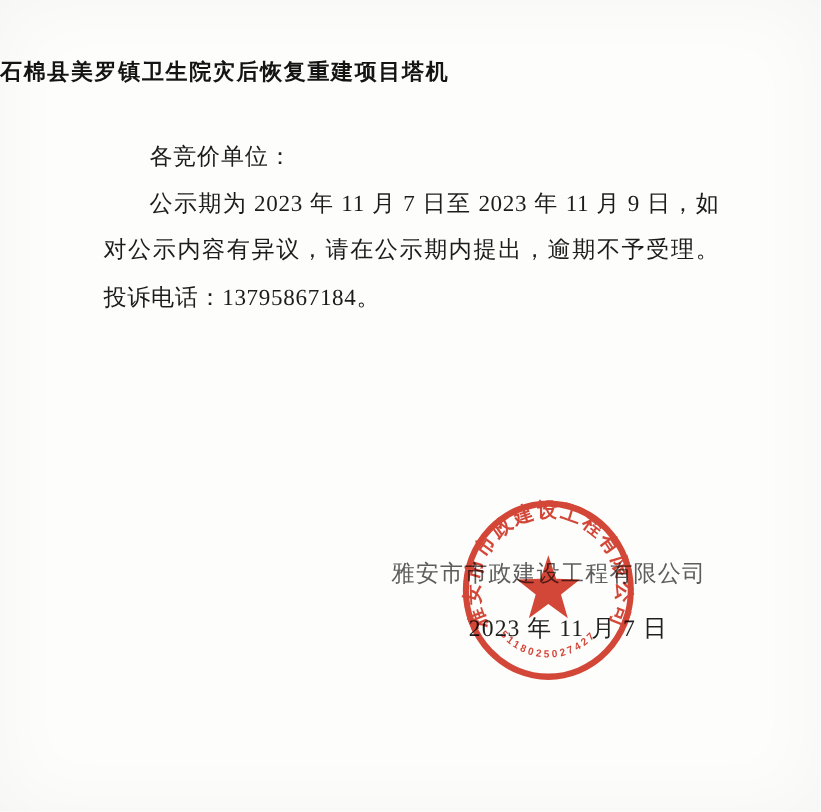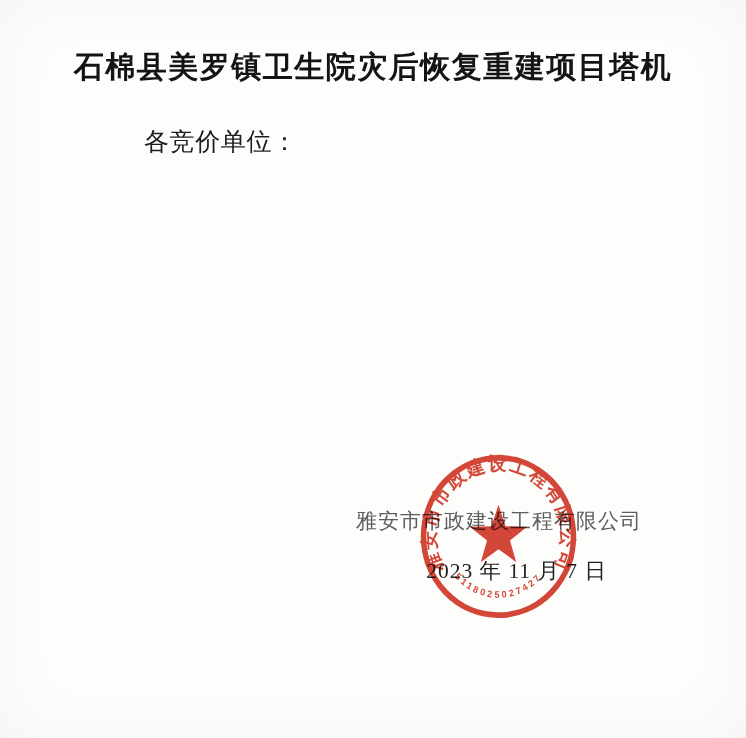--- a/index.html
+++ b/index.html
@@ -10,32 +10,31 @@
     width: 746px;
     height: 738px;
     margin: 0 auto;
     background: #fdfdfb;
     overflow: hidden;
     box-shadow: inset 0 0 70px rgba(0,0,0,0.035);
   }
 
   .title-block {
     padding-top: 42px;
-    text-align: center;
     font-family: "Liberation Sans", sans-serif;
     font-weight: 700;
-    font-size: 30px;
+    font-size: 20px;
     line-height: 49px;
     color: #141414;
     letter-spacing: 1.5px;
   }
 
   .body-block {
     margin: 30px 92px 0 94px;
-    font-size: 25px;
+    font-size: 21px;
     line-height: 42.6px;
     color: #1c1c1c;
     text-align: justify;
     text-justify: inter-character;
     letter-spacing: 0.6px;
   }
   .body-block p { margin: 0; text-indent: 2em; }
   .salutation { text-indent: 0; }
 
   .signature-company {
@@ -75,20 +74,21 @@
 <body>
 
 <div class="page">
 
   <div class="title-block">
     <div>石棉县美罗镇卫生院灾后恢复重建项目塔机</div>
   </div>
 
   <div class="body-block">
     <p class="salutation">各竞价单位：</p>
+    <p>公示期为 2023 年 11 月 7 日至 2023 年 11 月 9 日，如对公示内容有异议，请在公示期内提出，逾期不予受理。投诉电话：13795867184。</p>
   </div>
 
   <div class="signature-company">雅安市市政建设工程有限公司</div>
   <div class="signature-date">2023 年 11 月 7 日</div>
 
   <svg class="stamp" viewBox="-80 -80 160 160" preserveAspectRatio="none">
     <circle cx="0" cy="0" r="74.5" fill="none" stroke="#d2392a" stroke-width="5.5"></circle>
     <defs>
       <path id="seal-arc-top" d="M -54 32 A 62.8 62.8 0 1 1 54 32" fill="none"></path>
       <path id="seal-arc-bottom" d="M -41 41 A 58 58 0 0 0 41 41" fill="none"></path>

